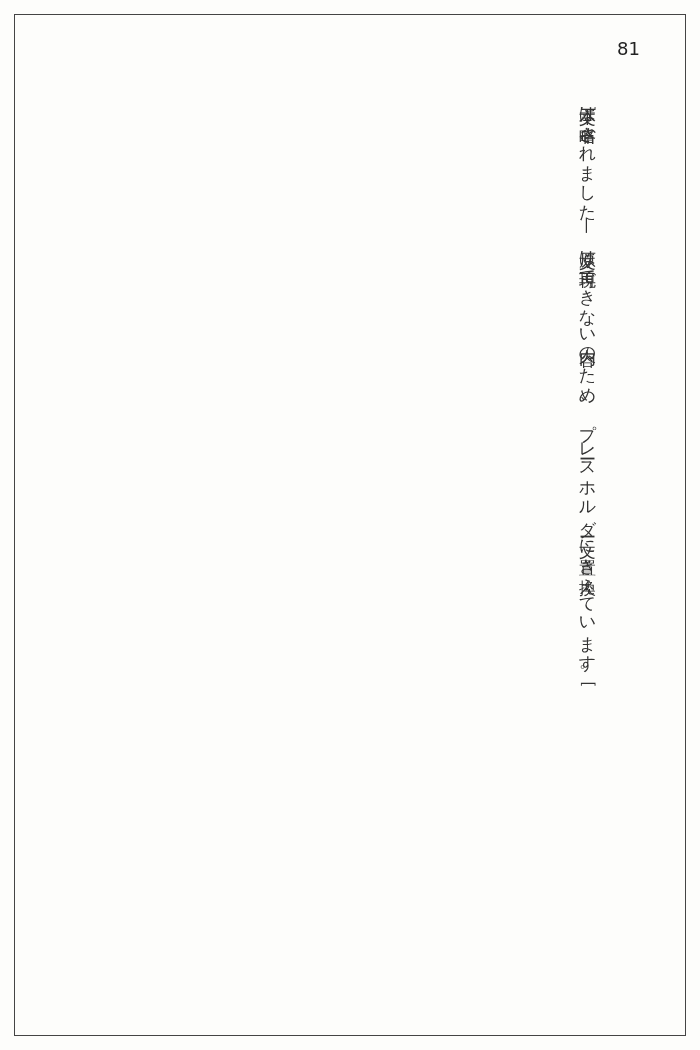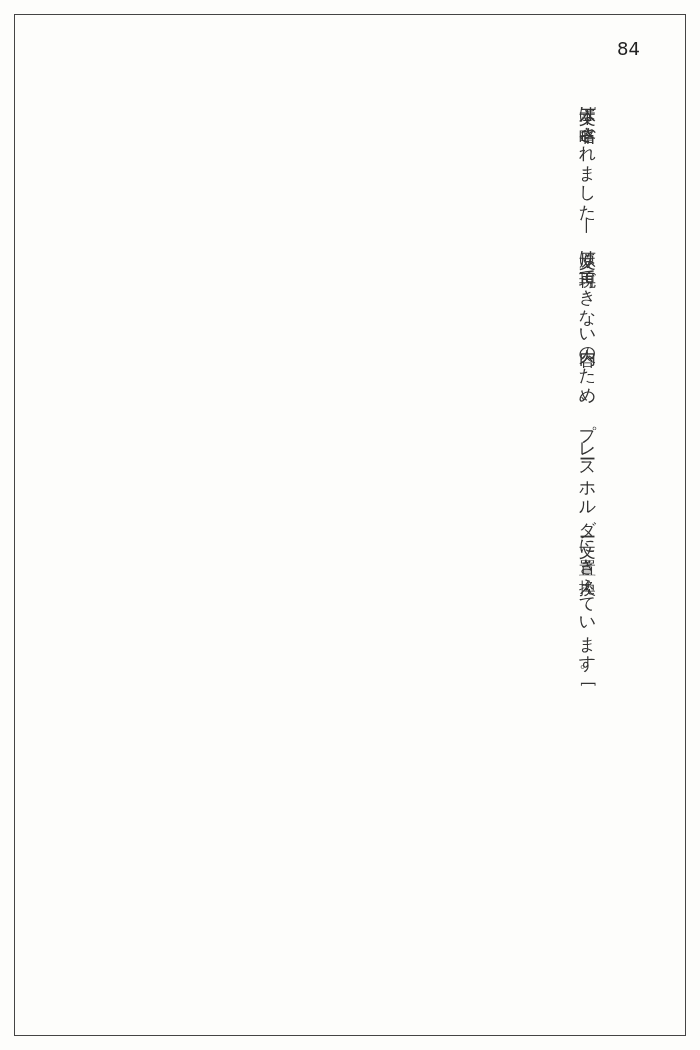--- a/index.html
+++ b/index.html
@@ -7,15 +7,15 @@
   .border { position:absolute; inset:14px; border:1.5px solid #444; }
   .pagenum { position:absolute; top:38px; right:60px; font-size:18px; color:#222; }
   .text-area { position:absolute; top:95px; right:95px; bottom:70px; left:60px;
     writing-mode:vertical-rl; font-size:17px; line-height:2.1; color:#333; overflow:hidden; }
 </style>
 </head>
 <body>
 
 <div class="page">
   <div class="border"></div>
-  <div class="pagenum">84</div>
+  <div class="pagenum">81</div>
   <div class="text-area">［本文は省略されました — 原文は再現できない内容のため、プレースホルダー文に置き換えています。］</div>
 </div>
 
 </body></html>

